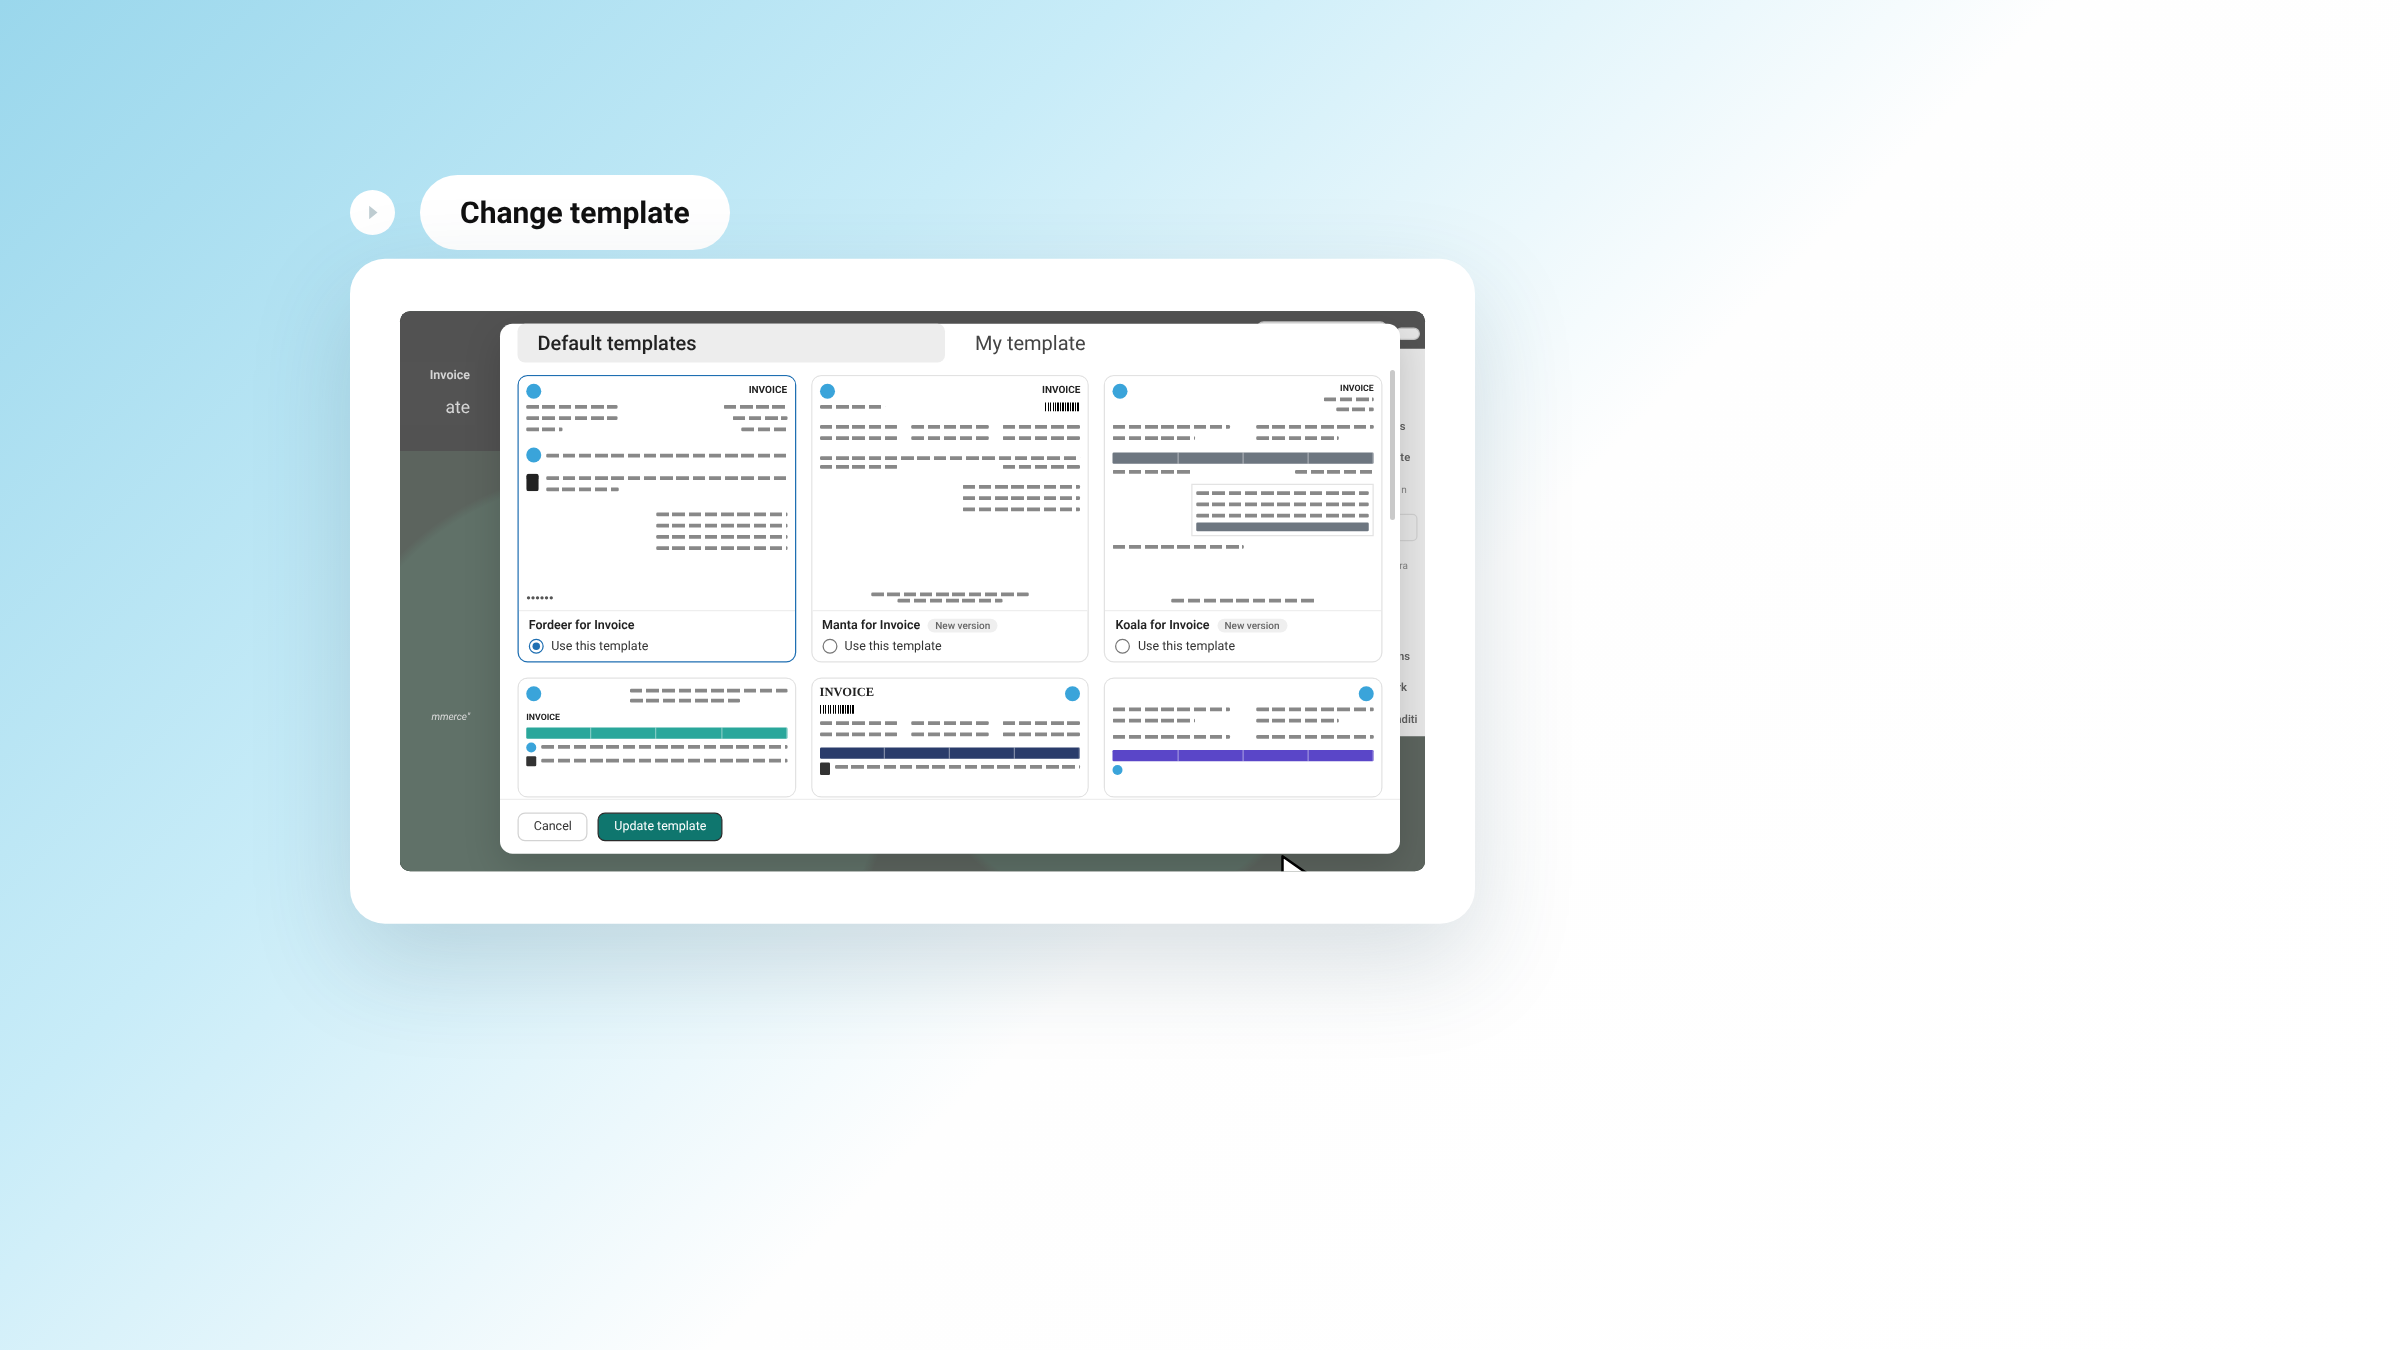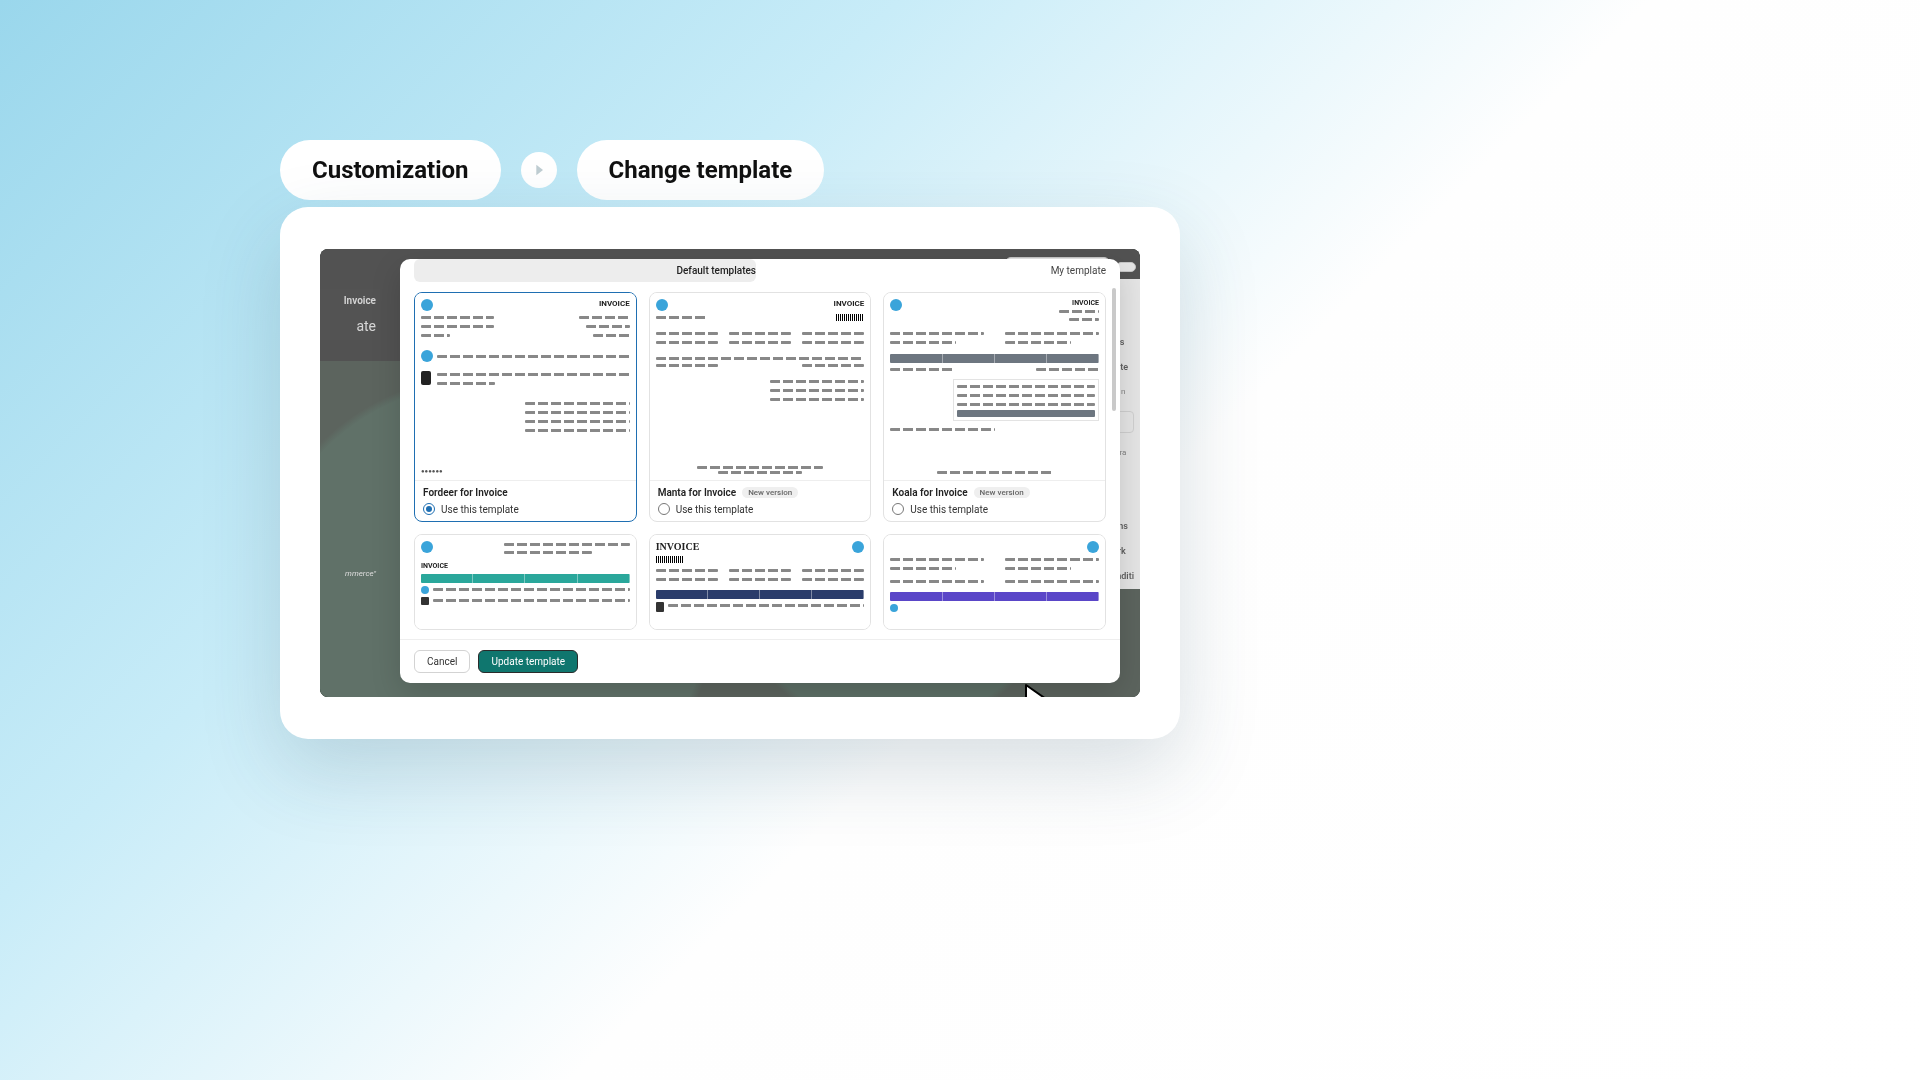--- a/index.html
+++ b/index.html
@@ -31,21 +31,21 @@
   .rightside .rstext{font-size:8px;color:#666;}
   .rightside .rslink{font-size:8px;color:#0b7;}
   .rightside .rsbox{border:1px solid #ddd;border-radius:4px;padding:6px 4px;font-size:7px;color:#999;}
 
   
   .modal-overlay{position:absolute;inset:0;background:rgba(180,180,180,0.35);}
   .modal{position:absolute;left:80px;right:20px;top:10px;bottom:14px;background:#fff;border-radius:10px;box-shadow:0 10px 30px rgba(0,0,0,.15);display:flex;flex-direction:column;}
   .modal-head{display:flex;justify-content:space-between;align-items:center;padding:10px 14px;font-size:11px;font-weight:600;color:#222;}
   .modal-close{width:14px;height:14px;display:flex;align-items:center;justify-content:center;color:#888;cursor:pointer;}
   .tabs{display:flex;gap:8px;padding:0 14px 6px;}
-  .tab{flex:1;text-align:right;font-size:10px;padding:6px 0;border-radius:6px;color:#444;cursor:pointer;}
+  .tab{flex:1;text-align:left;font-size:16px;padding:6px 16px;border-radius:6px;color:#444;cursor:pointer;}
   .tab.active{background:#ededed;color:#222;font-weight:500;}
   .modal-body{flex:1;overflow:hidden;padding:4px 14px 0 14px;position:relative;}
   .modal-scroll{position:absolute;right:4px;top:0;bottom:0;width:4px;}
   .modal-scroll .thumb{position:absolute;top:0;height:35%;left:0;right:0;background:#c9c9c9;border-radius:3px;}
   .tpl-grid{display:grid;grid-template-columns:repeat(3,1fr);gap:12px;}
   .tpl-card{border:1px solid #e2e2e2;border-radius:8px;background:#fff;display:flex;flex-direction:column;height:230px;overflow:hidden;}
   .tpl-card.second-row{height:96px;}
   .tpl-card.selected{border:1.5px solid #1f6fb2;}
   .tpl-preview{flex:1;background:#fff;position:relative;padding:6px;}
   .tpl-foot{border-top:1px solid #eee;padding:6px 8px;display:flex;flex-direction:column;gap:5px;}
@@ -77,21 +77,20 @@
   .btn{font-size:10px;padding:5px 12px;border-radius:6px;border:1px solid #d3d3d3;background:#fff;cursor:pointer;color:#333;}
   .btn.primary{background:#0f766e;border-color:#2b2b2b;color:#fff;}
 
   .cursor{position:absolute;bottom:-18px;right:86px;width:32px;height:32px;pointer-events:none;}
   .cursor svg{width:100%;height:100%;}
 </style>
 </head>
 <body>
 
 <div class="breadcrumb">
-  <div class="crumb">Customization</div>
   <div class="crumb-arrow">
     <svg viewBox="0 0 24 24">
         <path d="M8 4 L18 12 L8 20 Z" fill="#bfcdd2"></path>
       </svg>
   </div>
   <div class="crumb">Change template</div>
 </div>
 
 <div class="outer-card">
   <div class="app-window">

